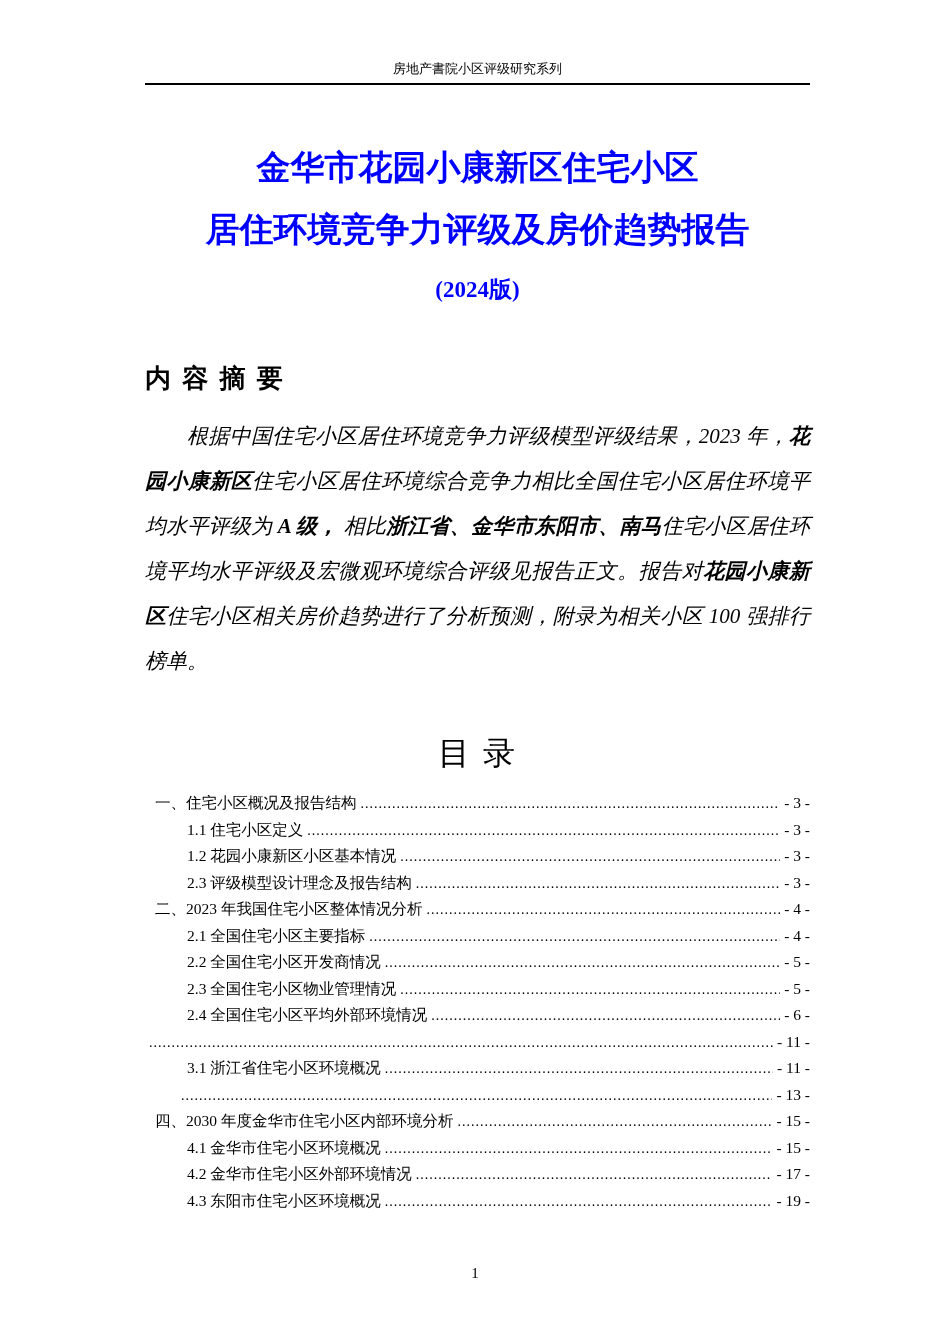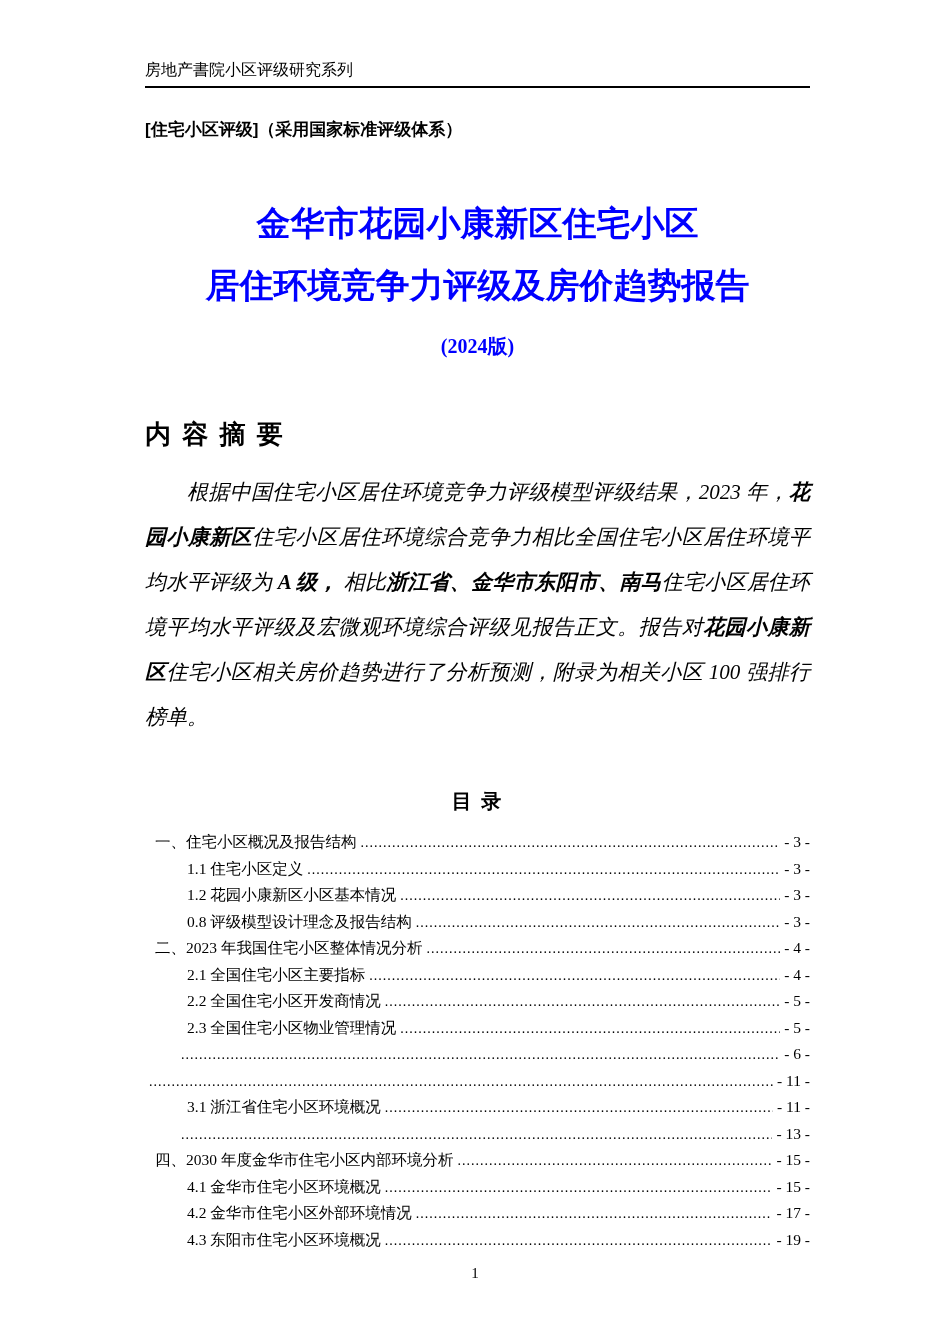--- a/index.html
+++ b/index.html
@@ -15,24 +15,24 @@
   }
   .content {
     position: absolute;
     left: 145px;
     width: 665px;
     top: 0;
   }
   
   .header {
     display: flex;
-    justify-content: flex-start;
+    justify-content: center;
     align-items: flex-end;
     padding-top: 60px;
-    font-size: 16px;
+    font-size: 13px;
     font-family: "Liberation Sans", sans-serif;
   }
   .header-rule {
     border-bottom: 2px solid #000;
     margin-top: 5px;
   }
   
   .subtitle {
     margin-top: 30px;
     font-size: 17px;
@@ -40,21 +40,21 @@
     font-family: "Liberation Sans", sans-serif;
   }
   
   .title-block {
     margin-top: 52px;
     text-align: center;
     color: #0000FF;
     font-weight: bold;
   }
   .title-line { font-size: 34px; line-height: 62px; }
-  .title-edition { font-size: 20px; line-height: 58px; }
+  .title-edition { font-size: 23px; line-height: 58px; }
   
   .abstract-heading {
     margin-top: 42px;
     text-align: left;
     font-size: 26px;
     font-weight: bold;
     font-family: "Liberation Sans", sans-serif;
     letter-spacing: 2px;
   }
   .abstract-paragraph {
@@ -63,22 +63,22 @@
     line-height: 45px;
     text-align: justify;
     text-indent: 2em;
     font-style: italic;
   }
   .abstract-paragraph .b { font-weight: bold; }
   
   .toc-heading {
     margin-top: 48px;
     text-align: center;
-    font-size: 20px;
-    font-weight: bold;
+    font-size: 32px;
+    font-weight: normal;
     font-family: "Liberation Sans", sans-serif;
     letter-spacing: 2px;
   }
   .toc-list { margin-top: 14px; }
   .toc-row {
     display: flex;
     align-items: baseline;
     font-size: 15.5px;
     line-height: 25.5px;
     white-space: nowrap;
@@ -108,21 +108,20 @@
 
 <div class="page">
   <div class="content">
 
     <div class="header">
       <span>房地产書院</span>
       <span>小区评级研究系列</span>
     </div>
     <div class="header-rule"></div>
 
-    <div class="subtitle">[住宅小区评级]（采用国家标准评级体系）</div>
 
     <div class="title-block">
       <div class="title-line">金华市花园小康新区住宅小区</div>
       <div class="title-line">居住环境竞争力评级及房价趋势报告</div>
       <div class="title-edition">(2024版)</div>
     </div>
 
     <div class="abstract-heading">内 容 摘 要</div>
 
     <div class="abstract-paragraph"><span>根据中国住宅小区居住环境竞争力评级模型评级结果，2023 年，</span><span class="b">花园小康新区</span><span>住宅小区居住环境综合竞争力相比全国住宅小区居住环境平均水平评级为 </span><span class="b">A 级，</span><span> 相比</span><span class="b">浙江省、金华市东阳市、南马</span><span>住宅小区居住环境平均水平评级及宏微观环境综合评级见报告正文。报告对</span><span class="b">花园小康新区</span><span>住宅小区相关房价趋势进行了分析预测，附录为相关小区 100 强排行榜单。</span></div>
@@ -139,21 +138,21 @@
           <span class="toc-label">1.1 住宅小区定义</span>
           <span class="toc-leader">........................................................................................................................................................................................................</span>
           <span class="toc-page">- 3 -</span>
         </div>
         <div class="toc-row indent">
           <span class="toc-label">1.2 花园小康新区小区基本情况</span>
           <span class="toc-leader">........................................................................................................................................................................................................</span>
           <span class="toc-page">- 3 -</span>
         </div>
         <div class="toc-row indent">
-          <span class="toc-label">0.8 评级模型设计理念及报告结构</span>
+          <span class="toc-label">2.3 评级模型设计理念及报告结构</span>
           <span class="toc-leader">........................................................................................................................................................................................................</span>
           <span class="toc-page">- 3 -</span>
         </div>
         <div class="toc-row">
           <span class="toc-label">二、2023 年我国住宅小区整体情况分析</span>
           <span class="toc-leader">........................................................................................................................................................................................................</span>
           <span class="toc-page">- 4 -</span>
         </div>
         <div class="toc-row indent">
           <span class="toc-label">2.1 全国住宅小区主要指标</span>
@@ -164,20 +163,21 @@
           <span class="toc-label">2.2 全国住宅小区开发商情况</span>
           <span class="toc-leader">........................................................................................................................................................................................................</span>
           <span class="toc-page">- 5 -</span>
         </div>
         <div class="toc-row indent">
           <span class="toc-label">2.3 全国住宅小区物业管理情况</span>
           <span class="toc-leader">........................................................................................................................................................................................................</span>
           <span class="toc-page">- 5 -</span>
         </div>
         <div class="toc-row indent">
+          <span class="toc-label">2.4 全国住宅小区平均外部环境情况</span>
           <span class="toc-leader">........................................................................................................................................................................................................</span>
           <span class="toc-page">- 6 -</span>
         </div>
         <div class="toc-row">
           <span class="toc-leader">........................................................................................................................................................................................................</span>
           <span class="toc-page">- 11 -</span>
         </div>
         <div class="toc-row indent">
           <span class="toc-label">3.1 浙江省住宅小区环境概况</span>
           <span class="toc-leader">........................................................................................................................................................................................................</span>

